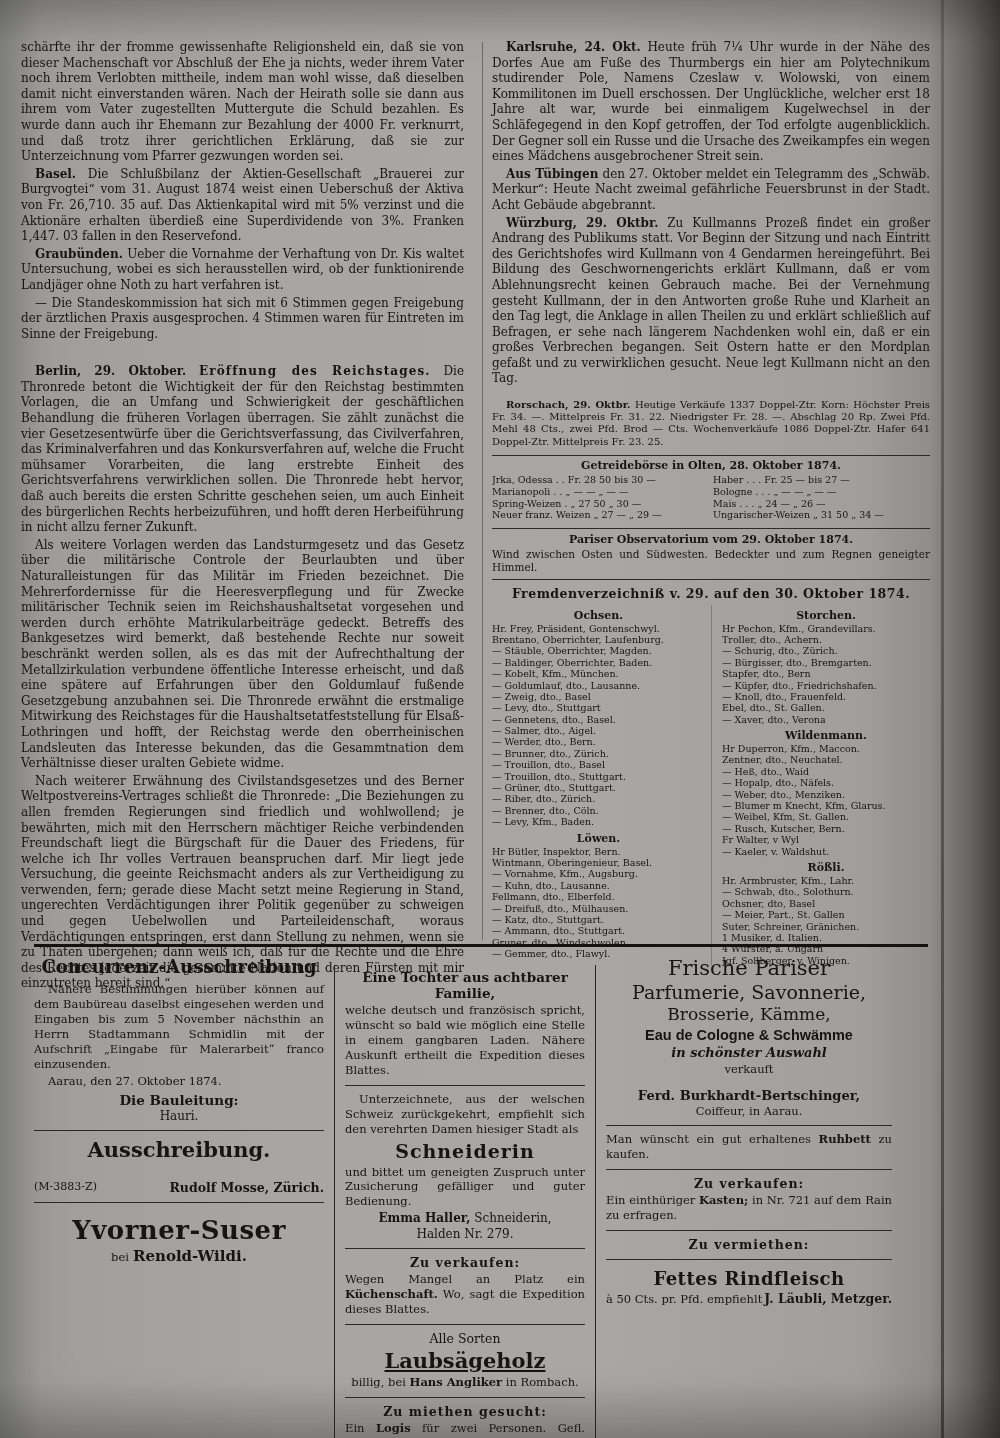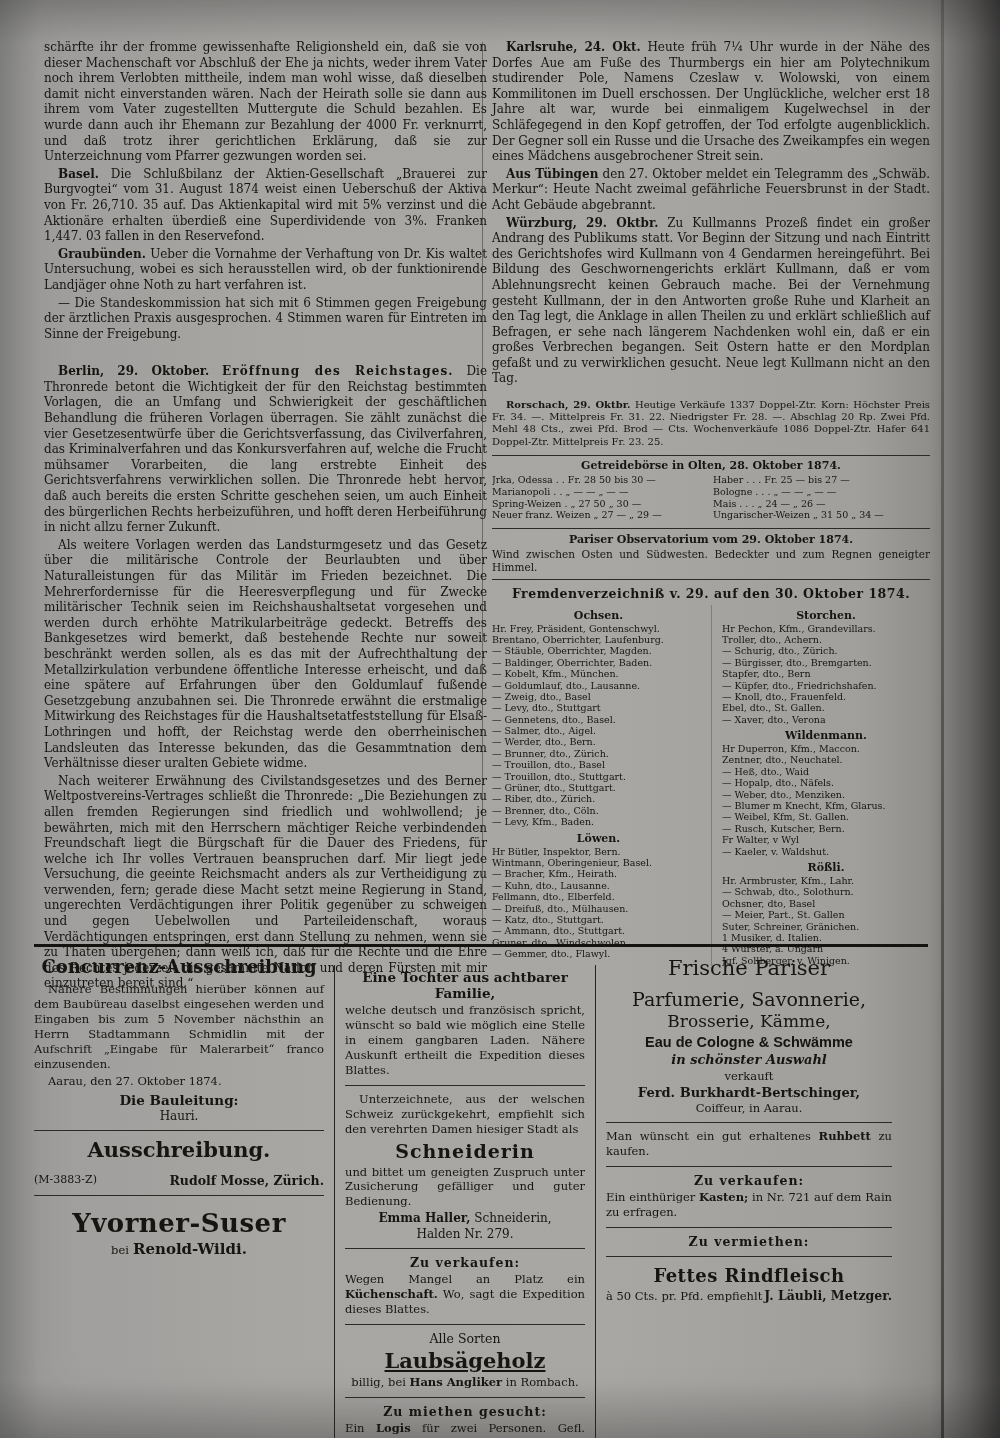--- a/index.html
+++ b/index.html
@@ -18,21 +18,21 @@
       linear-gradient(180deg, rgba(0,0,0,.14) 0, rgba(0,0,0,0) 3%, rgba(0,0,0,0) 96%, rgba(0,0,0,.16) 100%),
       linear-gradient(90deg, #8d8d8b 0, #9f9e9c 4%, #a7a6a3 28%, #a8a7a4 60%, #a19f9c 86%, #8f8e8b 93%, #6a6967 97%, #454442 100%);
     box-shadow: inset 0 0 70px rgba(0,0,0,.22);
   }
   .scan-streak {
     position: absolute; left: 941px; top: 0; width: 3px; height: 100%;
     background: linear-gradient(180deg, rgba(25,25,25,.25), rgba(20,20,20,.55));
   }
 
   
-  .col-left  { position: absolute; left: 44px;  top: 40px; width: 443px; }
+  .col-left  { position: absolute; left: 21px;  top: 40px; width: 443px; }
   .col-right { position: absolute; left: 492px; top: 40px; width: 438px; }
   .col-divider { position: absolute; left: 482px; top: 42px; width: 1px; height: 898px; background: rgba(35,33,30,.45); }
 
   p { margin: 0 0 2px; }
   .bt { font-size: 12px; line-height: 1.3; text-align: justify; }
   .ind { text-indent: 14px; }
   .lead { font-weight: bold; }
   .sperr { font-weight: bold; letter-spacing: 1.1px; }
   .gap-top { margin-top: 22px; }
 
@@ -63,39 +63,39 @@
   .ad-col.c2 { width: 262px; border-left: 1px solid #26241f; border-right: 1px solid #26241f; margin-top: 13px; }
   .ad-col.c3 { width: 296px; padding-right: 0; }
   .ad { margin-bottom: 7px; }
   .ad + .ad { border-top: 1px solid #2c2a27; padding-top: 6px; }
   .ad-body { font-size: 11.5px; line-height: 1.3; text-align: justify; }
   .ctr { text-align: center; }
   .t-concurrenz { text-align: center; font-weight: bold; font-size: 18px; margin: 0 0 5px; }
   .t-mid { text-align: center; font-weight: bold; font-size: 13.5px; margin: 3px 0 0; }
   .t-sig { text-align: center; font-size: 12px; margin: 1px 0 0; }
   .t-ausschreibung { text-align: center; font-weight: bold; font-size: 21px; margin: 0 0 4px; }
-  .code-row { display: flex; justify-content: space-between; font-size: 11px; margin-top: 11px; }
+  .code-row { display: flex; justify-content: space-between; font-size: 11px; margin-top: 18px; }
   .code-row .agent { font-weight: bold; font-size: 12.5px; }
   .t-yvorner { text-align: center; font-weight: bold; font-size: 26px; letter-spacing: .5px; margin: 6px 0 2px; }
   .yvorner-row { display: flex; justify-content: center; align-items: baseline; gap: 4px; font-size: 11.5px; }
   .yvorner-row .name { font-weight: bold; font-size: 15px; }
   .t-tochter { font-weight: bold; font-size: 13.5px; text-align: center; margin: 0 0 2px; }
   .t-schneiderin { text-align: center; font-weight: bold; font-size: 19px; letter-spacing: 1px; margin: 3px 0; }
   .sig-line { text-align: center; font-size: 12px; margin-top: 2px; }
   .sig-line .nm { font-weight: bold; }
   .t-small-hdr { text-align: center; font-weight: bold; font-size: 12.5px; letter-spacing: 1px; margin: 0 0 2px; }
   .t-sorten { text-align: center; font-size: 12.5px; margin: 0; }
   .t-laubsaege { text-align: center; font-weight: bold; font-size: 21px; margin: 2px 0; text-decoration: underline; }
   .t-paris1 { text-align: center; font-size: 21px; margin: 0; }
-  .t-paris2 { text-align: center; font-size: 19px; margin: 8px 0 0; }
+  .t-paris2 { text-align: center; font-size: 19px; margin: 1px 0 0; }
   .t-paris3 { text-align: center; font-size: 17px; margin: 1px 0 0; }
   .t-paris4 { text-align: center; font-weight: bold; font-size: 14.5px; font-family: "Liberation Sans", sans-serif; margin: 3px 0 0; }
   .t-paris5 { text-align: center; font-weight: bold; font-style: italic; font-size: 13px; margin: 2px 0 0; }
   .t-paris6 { text-align: center; font-size: 11.5px; margin: 2px 0 0; }
-  .t-paris-name { text-align: center; font-weight: bold; font-size: 13px; margin: 2px 0 0; }
+  .t-paris-name { text-align: center; font-weight: bold; font-size: 13px; margin: 12px 0 0; }
   .t-paris-addr { text-align: center; font-size: 11.5px; margin: 1px 0 0; }
   .t-rind { text-align: center; font-weight: bold; font-size: 18px; letter-spacing: .5px; margin: 2px 0 2px; }
   .rind-row { display: flex; justify-content: space-between; align-items: baseline; font-size: 11.5px; }
   .rind-row .nm { font-weight: bold; font-size: 12.5px; }
   b, .bold { font-weight: bold; }
 </style>
 </head>
 <body>
 
 <div class="page">
@@ -185,21 +185,21 @@
               <div class="guest-line">— Trouillon, dto., Stuttgart.</div>
               <div class="guest-line">— Grüner, dto., Stuttgart.</div>
               <div class="guest-line">— Riber, dto., Zürich.</div>
               <div class="guest-line">— Brenner, dto., Cöln.</div>
               <div class="guest-line">— Levy, Kfm., Baden.</div>
             </div>
           <div class="hotel-name">Löwen.</div>
           <div>
               <div class="guest-line">Hr Bütler, Inspektor, Bern.</div>
               <div class="guest-line">Wintmann, Oberingenieur, Basel.</div>
-              <div class="guest-line">— Bracher, Kfm., Heirath.</div>
+              <div class="guest-line">— Vornahme, Kfm., Augsburg.</div>
               <div class="guest-line">— Kuhn, dto., Lausanne.</div>
               <div class="guest-line">Fellmann, dto., Elberfeld.</div>
               <div class="guest-line">— Dreifuß, dto., Mülhausen.</div>
               <div class="guest-line">— Katz, dto., Stuttgart.</div>
               <div class="guest-line">— Ammann, dto., Stuttgart.</div>
               <div class="guest-line">Gruner, dto., Windschwolen</div>
               <div class="guest-line">— Gemmer, dto., Flawyl.</div>
             </div>
         </div>
         <div class="fremden-col">

